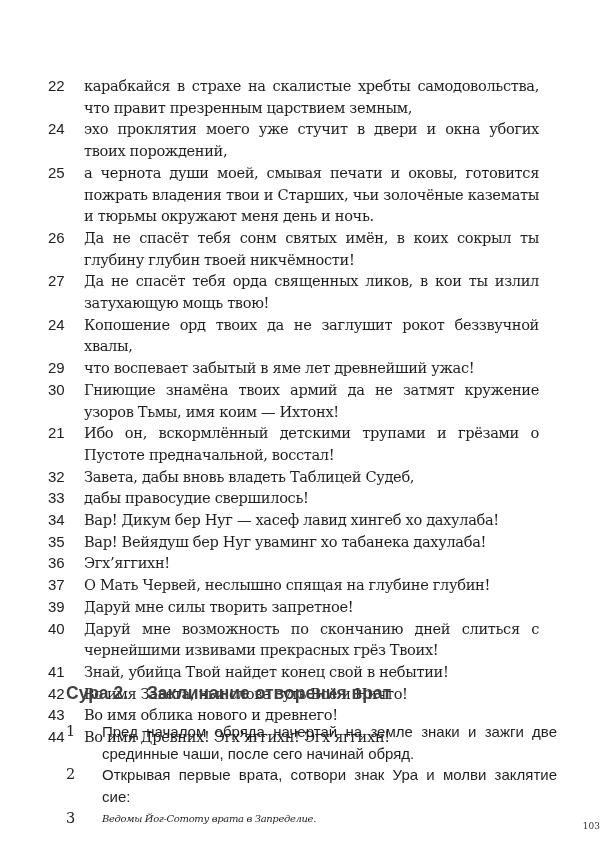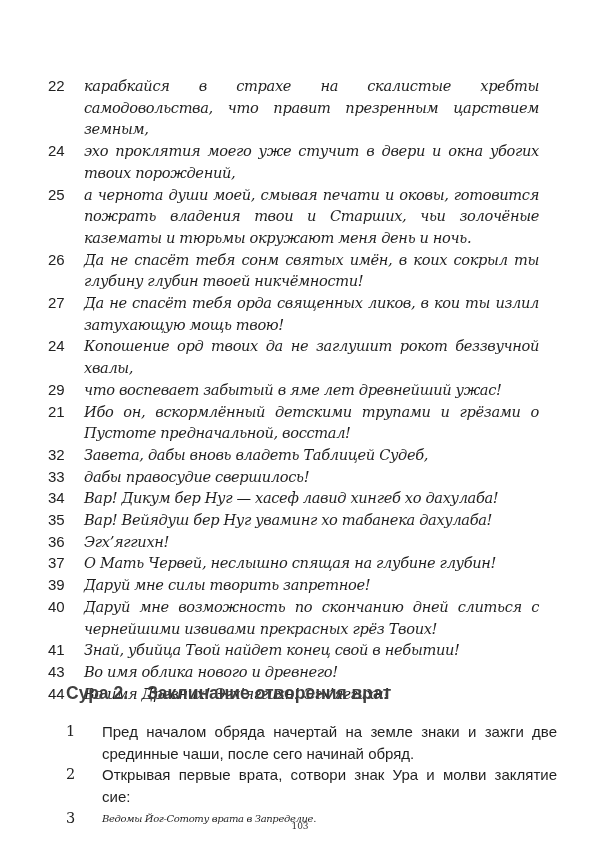--- a/index.html
+++ b/index.html
@@ -3,30 +3,30 @@
 <meta charset="utf-8">
 <style>
   html, body { margin: 0; padding: 0; background: #ffffff; }
   body { width: 600px; height: 855px; position: relative; overflow: hidden;
          font-family: "DejaVu Serif", "Liberation Serif", serif; color: #1f1f1f; }
   .page { position: absolute; left: 0; top: 0; width: 600px; height: 855px; }
   .verses { position: absolute; left: 48px; top: 48px; width: 491px; margin-top: 27px; }
   .verse { display: flex; align-items: flex-start; }
   .num { width: 36px; flex: 0 0 36px; font-family: "Liberation Sans", "DejaVu Sans", sans-serif;
          font-size: 15px; line-height: 21.7px; color: #222; }
-  .txt { flex: 1; font-style: italic; font-size: 14.6px; line-height: 21.7px; text-align: justify;
+  .txt { flex: 1; font-size: 14.6px; line-height: 21.7px; text-align: justify;
          text-align-last: left; font-family: "DejaVu Serif", serif; letter-spacing: -0.35px; }
   .heading { position: absolute; left: 66px; top: 683px; font-family: Liberation Sans, sans-serif;
              font-weight: bold; font-size: 17.5px; color: #404040; }
   .heading .h-num { margin-right: 14px; }
   .verses2 { position: absolute; left: 66px; top: 721px; width: 491px; }
   .verses2 .num { font-family: "DejaVu Serif", serif; font-size: 14.5px; }
   .verses2 .txt { font-style: normal; font-family: "Liberation Sans", sans-serif; font-size: 15px; letter-spacing: 0; }
   .verses2 .txt.it { font-style: italic; font-family: "DejaVu Serif", serif; font-size: 10px; letter-spacing: -0.35px; }
-  .page-num { position: absolute; left: 0; width: 600px; top: 821px; text-align: center;
+  .page-num { position: absolute; left: 0; width: 600px; top: 821px; text-align: right;
               font-size: 9px; color: #333; font-family: "DejaVu Serif", serif; }
 </style>
 </head>
 <body>
 
 <div class="page">
 
   <div class="verses">
     <div class="verse">
         <span class="num">22</span>
@@ -48,20 +48,24 @@
         <span class="num">27</span>
         <span class="txt">Да не спасёт тебя орда священных ликов, в кои ты излил затухающую мощь твою!</span>
       </div>
     <div class="verse">
         <span class="num">24</span>
         <span class="txt">Копошение орд твоих да не заглушит рокот беззвучной хвалы,</span>
       </div>
     <div class="verse">
         <span class="num">29</span>
         <span class="txt">что воспевает забытый в яме лет древнейший ужас!</span>
+      </div>
+    <div class="verse">
+        <span class="num">30</span>
+        <span class="txt">Гниющие знамёна твоих армий да не затмят кружение узоров Тьмы, имя коим — Ихтонх!</span>
       </div>
     <div class="verse">
         <span class="num">21</span>
         <span class="txt">Ибо он, вскормлённый детскими трупами и грёзами о Пустоте предначальной, восстал!</span>
       </div>
     <div class="verse">
         <span class="num">32</span>
         <span class="txt">Завета, дабы вновь владеть Таблицей Судеб,</span>
       </div>
     <div class="verse">
@@ -90,20 +94,24 @@
       </div>
     <div class="verse">
         <span class="num">40</span>
         <span class="txt">Даруй мне возможность по скончанию дней слиться с чернейшими извивами прекрасных грёз Твоих!</span>
       </div>
     <div class="verse">
         <span class="num">41</span>
         <span class="txt">Знай, убийца Твой найдет конец свой в небытии!</span>
       </div>
     <div class="verse">
+        <span class="num">42</span>
+        <span class="txt">Во имя Завета, чьи слова суть Всё и Ничто!</span>
+      </div>
+    <div class="verse">
         <span class="num">43</span>
         <span class="txt">Во имя облика нового и древнего!</span>
       </div>
     <div class="verse">
         <span class="num">44</span>
         <span class="txt">Во имя Древних! Эгх’яггихн! Эгх’яггихн!</span>
       </div>
   </div>
 
   <div class="heading">

